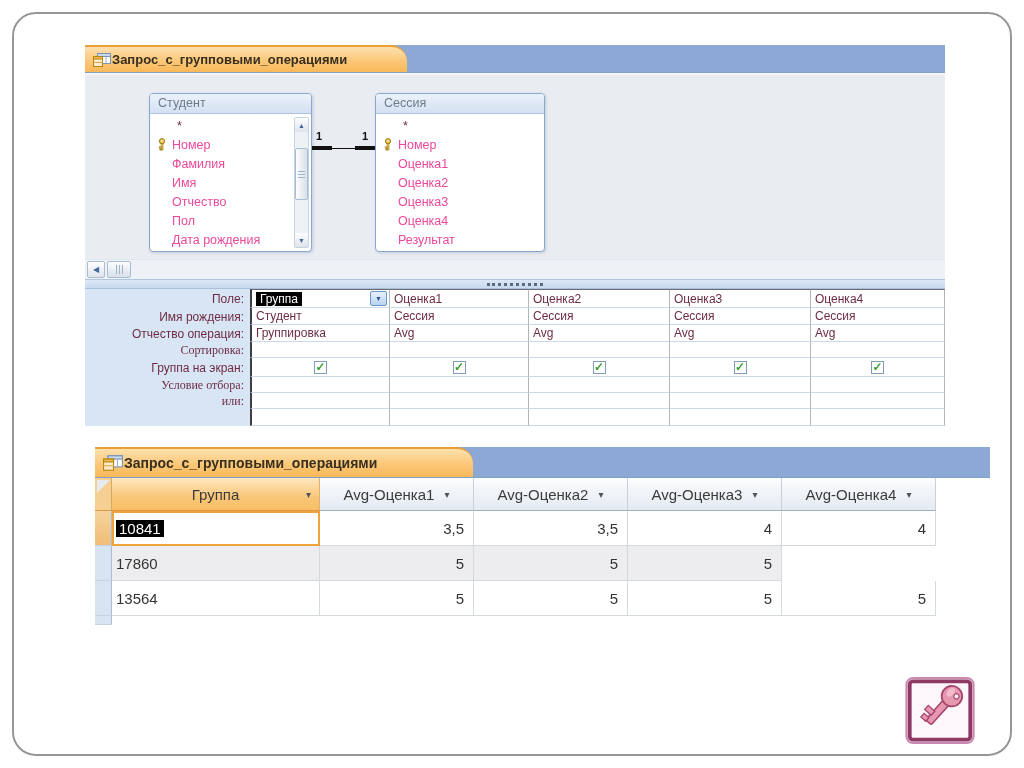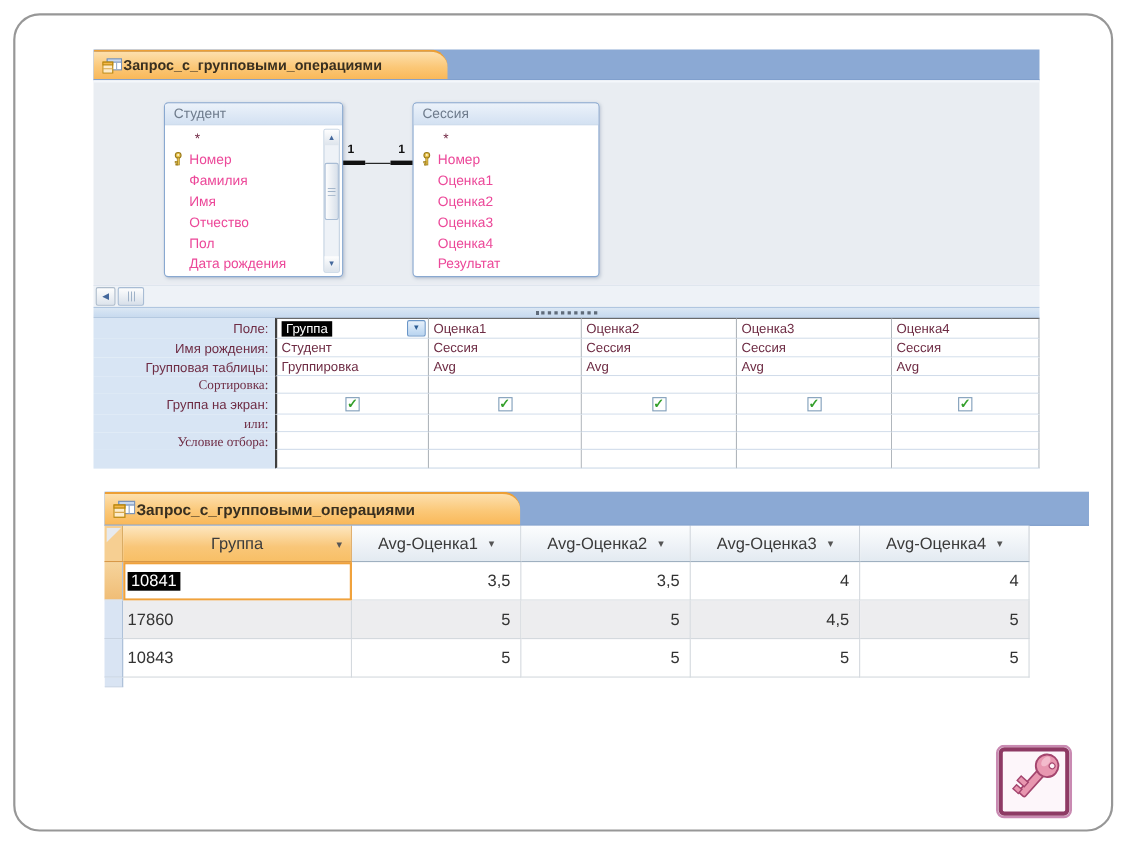--- a/index.html
+++ b/index.html
@@ -261,21 +261,21 @@
       </div>
       <div class="qrow r17">
         <div class="qlabel r17">Имя рождения:</div>
         <div class="qcell first w1 r17">Студент</div>
         <div class="qcell w2 r17">Сессия</div>
         <div class="qcell w3 r17">Сессия</div>
         <div class="qcell w4 r17">Сессия</div>
         <div class="qcell w5 r17">Сессия</div>
       </div>
       <div class="qrow r17">
-        <div class="qlabel r17">Групповая таблицы:</div>
+        <div class="qlabel r17">Отчество операция:</div>
         <div class="qcell first w1 r17">Группировка</div>
         <div class="qcell w2 r17">Avg</div>
         <div class="qcell w3 r17">Avg</div>
         <div class="qcell w4 r17">Avg</div>
         <div class="qcell w5 r17">Avg</div>
       </div>
       <div class="qrow r16">
         <div class="qlabel r16">Сортировка:</div>
         <div class="qcell first w1 r16"></div>
         <div class="qcell w2 r16"></div>
@@ -305,29 +305,29 @@
               <span class="tick">✓</span>
             </span>
           </div>
         <div class="qcell w5 r19 center">
             <span class="chk">
               <span class="tick">✓</span>
             </span>
           </div>
       </div>
       <div class="qrow r16">
-        <div class="qlabel r16">или:</div>
+        <div class="qlabel r16">Условие отбора:</div>
         <div class="qcell first w1 r16"></div>
         <div class="qcell w2 r16"></div>
         <div class="qcell w3 r16"></div>
         <div class="qcell w4 r16"></div>
         <div class="qcell w5 r16"></div>
       </div>
       <div class="qrow r16">
-        <div class="qlabel r16">Условие отбора:</div>
+        <div class="qlabel r16">или:</div>
         <div class="qcell first w1 r16"></div>
         <div class="qcell w2 r16"></div>
         <div class="qcell w3 r16"></div>
         <div class="qcell w4 r16"></div>
         <div class="qcell w5 r16"></div>
       </div>
       <div class="qrow rx">
         <div class="qlabel rx"></div>
         <div class="qcell first w1 rx"></div>
         <div class="qcell w2 rx"></div>
@@ -390,27 +390,26 @@
         <div class="cell cn">3,5</div>
         <div class="cell cn">4</div>
         <div class="cell cn">4</div>
       </div>
 
       <div class="ds-row row-alt">
         <div class="rowsel"></div>
         <div class="cell cg">17860</div>
         <div class="cell cn">5</div>
         <div class="cell cn">5</div>
-        <div class="cell cn">4,5</div>
         <div class="cell cn">5</div>
       </div>
 
       <div class="ds-row">
         <div class="rowsel"></div>
-        <div class="cell cg">10843</div>
+        <div class="cell cg">13564</div>
         <div class="cell cn">5</div>
         <div class="cell cn">5</div>
         <div class="cell cn">5</div>
         <div class="cell cn">5</div>
       </div>
 
       <div class="ds-newrow">
         <div class="rowsel"></div>
       </div>
     </div>

